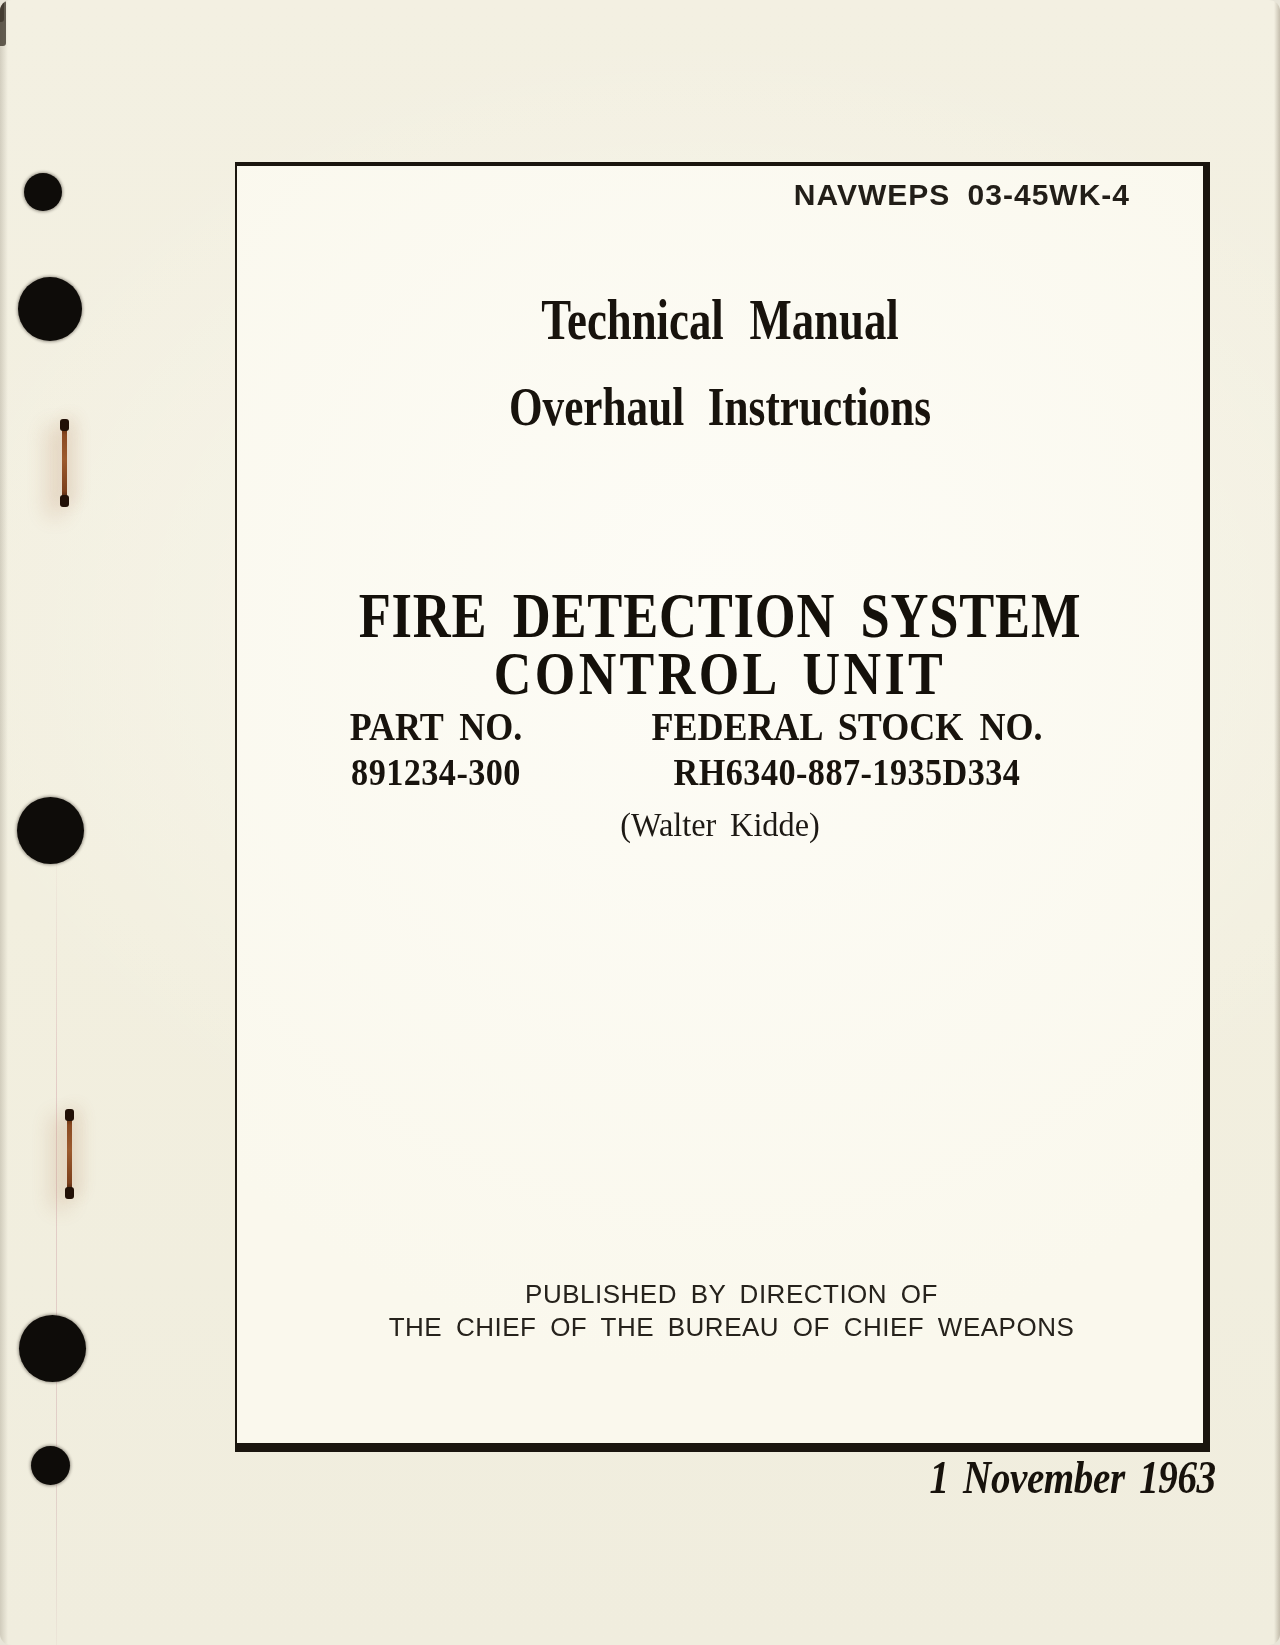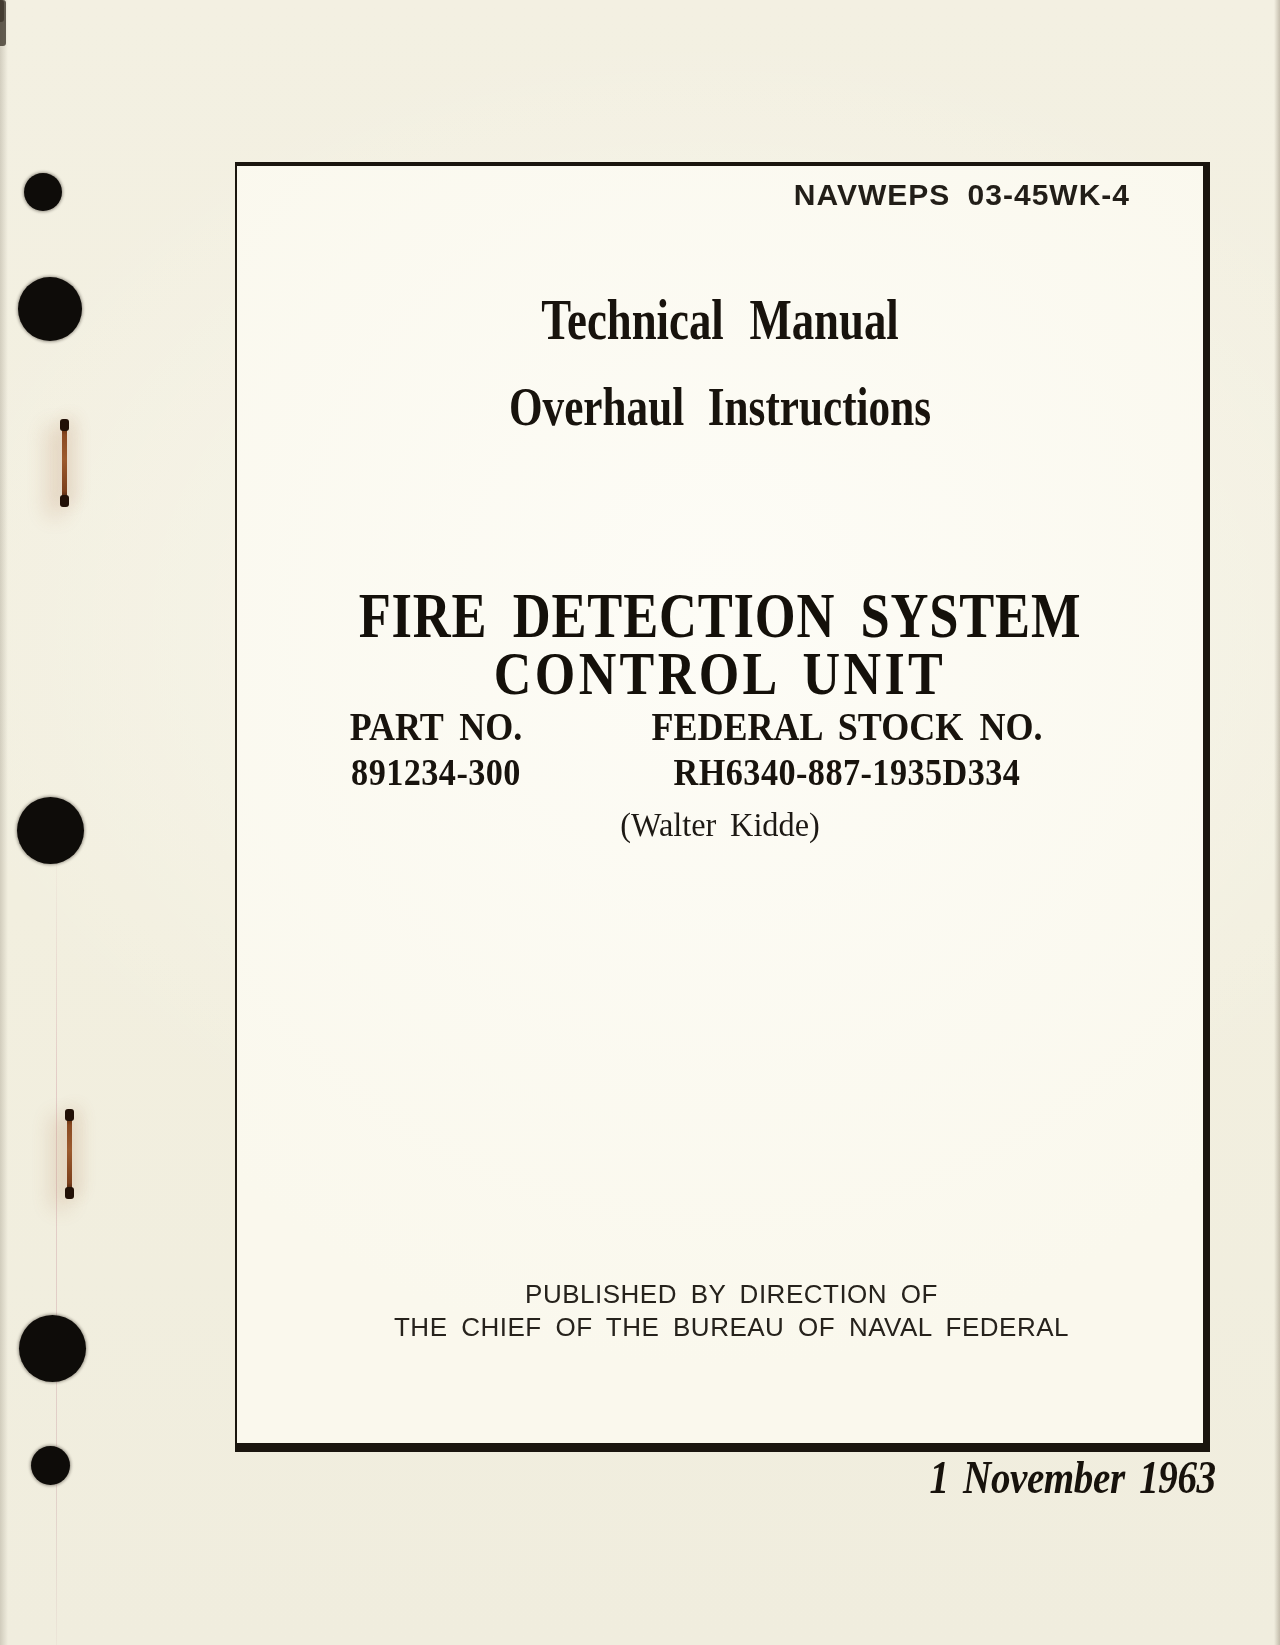--- a/index.html
+++ b/index.html
@@ -5,20 +5,21 @@
   html,body{margin:0;padding:0;background:#e8e5d8;}
   .page{
     position:relative;
     width:1280px;height:1645px;
     overflow:hidden;
     background:
       radial-gradient(1100px 820px at 55% 38%, rgba(255,255,250,.55), rgba(255,255,250,0) 72%),
       linear-gradient(180deg,#f3f0e2 0%,#f2efdf 55%,#f0edde 100%);
     font-family:"Liberation Serif", serif;
     color:#1d1914;
+    border-radius:11px;
   }
   
   .edge-left{position:absolute;left:0;top:0;width:8px;height:100%;
     background:linear-gradient(to right, rgba(95,85,68,.22), rgba(95,85,68,0));}
   .edge-right{position:absolute;right:0;top:0;width:6px;height:100%;
     background:linear-gradient(to left, rgba(120,108,88,.38), rgba(120,108,88,0));}
   .edge-sliver{position:absolute;background:#3c342a;opacity:.78;border-radius:0 3px 3px 0;}
   .sliver-1{left:0;top:138;width:4px;height:22px;}
   .sliver-2{left:0;top:1290;width:6px;height:46px;}
   .crease{position:absolute;left:56px;top:856px;width:1px;height:789px;
@@ -112,20 +113,20 @@
     </div>
     <div class="id-col stock-col">
       <div class="id-label">FEDERAL STOCK NO.</div>
       <div class="id-value">RH6340-887-1935D334</div>
     </div>
 
     <div class="abs manufacturer">(Walter Kidde)</div>
 
     <div class="abs publisher">
       <div>PUBLISHED BY DIRECTION OF</div>
-      <div>THE CHIEF OF THE BUREAU OF NAVAL FEDERAL</div>
+      <div>THE CHIEF OF THE BUREAU OF CHIEF WEAPONS</div>
     </div>
 
   </div>
 
   <div class="issue-date">1 November 1963</div>
 
 </div>
 
 </body></html>

